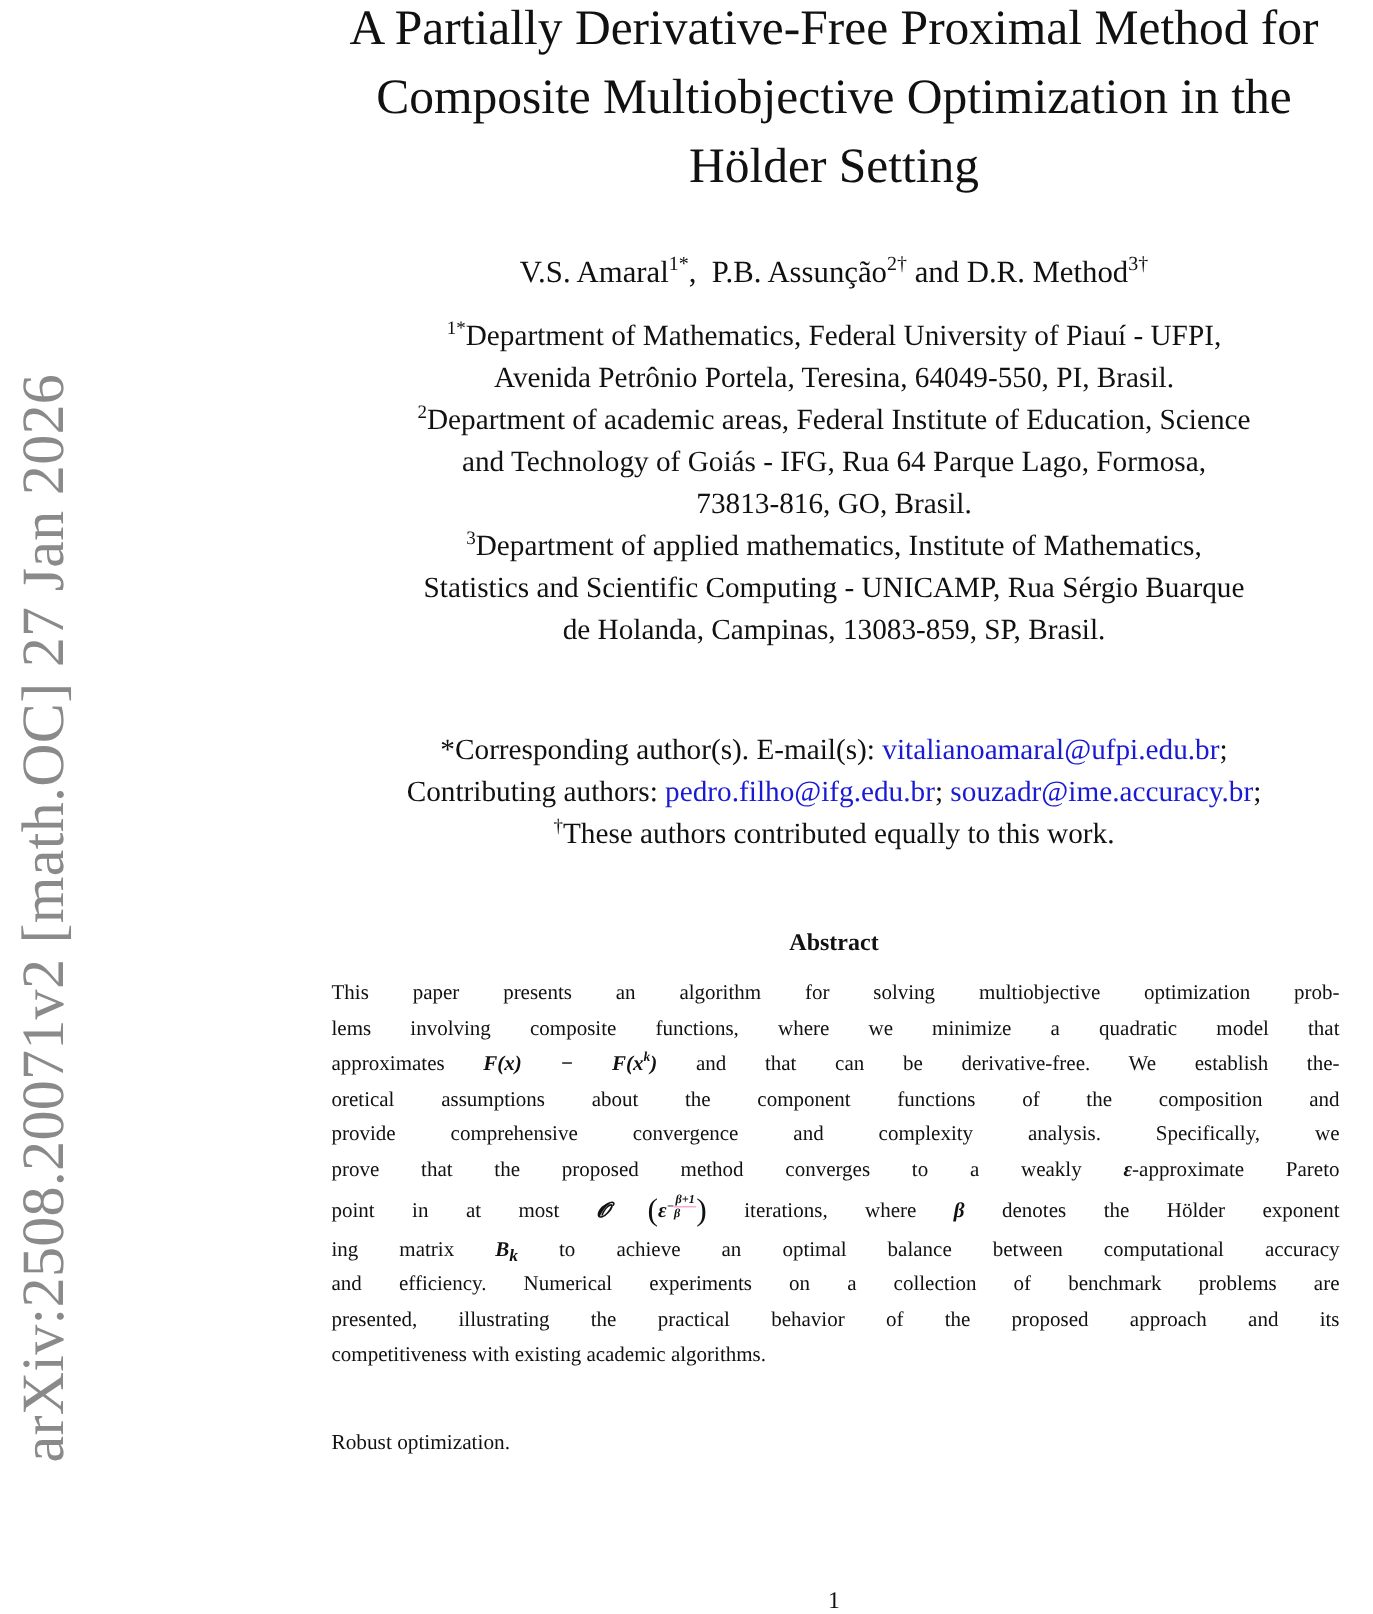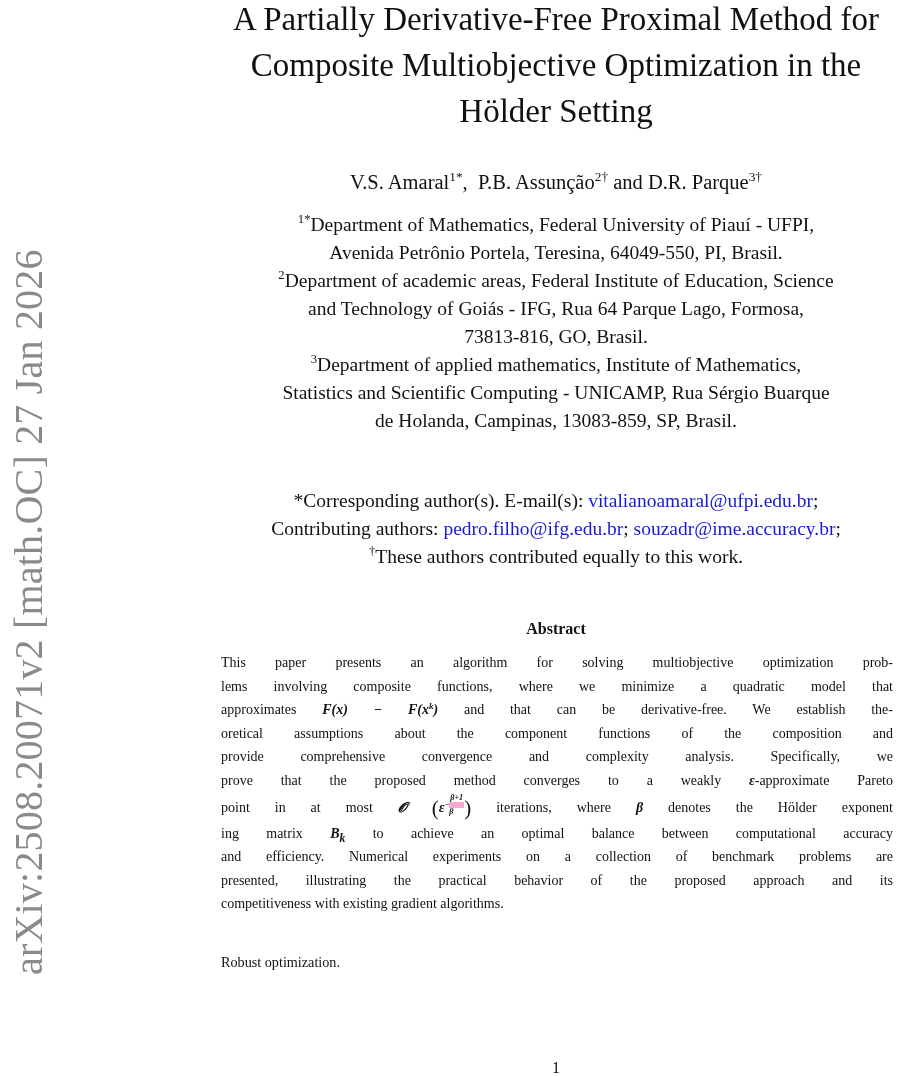--- a/index.html
+++ b/index.html
@@ -18,37 +18,37 @@
   #abstract-heading { position:absolute; top:620px; left:195px; width:722px; text-align:center; font-family:"Liberation Serif", serif; font-weight:bold; font-size:16px; }
   #abstract-body { position:absolute; top:651px; left:221px; width:672px; font-family:"Liberation Serif", serif; font-size:14px; line-height:23.6px; text-align:justify; }
   .aline { display:block; text-align:justify; text-align-last:justify; white-space:nowrap; height:23.6px; }
   .aline.last { text-align-last:left; }
   .aline.tall { height:29px; line-height:29px; }
   .m { font-weight:bold; font-style:italic; }
   #keywords { position:absolute; top:952px; left:221px; width:672px; font-family:"Liberation Serif", serif; font-size:14.2px; line-height:21px; }
   #keywords b { font-weight:bold; }
   #page-number { position:absolute; top:1059px; left:0; width:1112px; text-align:center; font-family:"Liberation Serif", serif; font-size:16px; }
   .frac { display:inline-block; vertical-align:0.55em; font-size:0.58em; text-align:center; line-height:1; }
-  .frac .num { display:block; border-bottom:6px solid #f9a8d4; padding:0 1px; }
+  .frac .num { display:block; border-bottom:1px solid #f9a8d4; padding:0 1px; }
   .frac .den { display:block; }
   .paren { font-size:1.5em; vertical-align:-0.12em; font-weight:normal; font-style:normal; }
 </style>
 </head>
 <body>
 
 <div id="arxiv-stamp">arXiv:2508.20071v2  [math.OC]  27 Jan 2026</div>
 
 <div id="title" class="center">
   <div>A Partially Derivative-Free Proximal Method for</div>
   <div>Composite Multiobjective Optimization in the</div>
   <div>Hölder Setting</div>
 </div>
 
 <div id="authors" class="center">
-  <span>V.S. Amaral</span><sup>1*</sup><span style="white-space:pre">,  </span><span>P.B. Assunção</span><sup>2†</sup><span style="white-space:pre"> and </span><span>D.R. Parque</span><sup>3†</sup>
+  <span>V.S. Amaral</span><sup>1*</sup><span style="white-space:pre">,  </span><span>P.B. Assunção</span><sup>2†</sup><span style="white-space:pre"> and </span><span>D.R. Method</span><sup>3†</sup>
 </div>
 
 <div id="affils" class="center">
   <div>
     <div><sup>1*</sup><span>Department of Mathematics, Federal University of Piauí - UFPI,</span></div>
     <div>Avenida Petrônio Portela, Teresina, 64049-550, PI, Brasil.</div>
   </div>
   <div>
     <div><sup>2</sup><span>Department of academic areas, Federal Institute of Education, Science</span></div>
     <div>and Technology of Goiás - IFG, Rua 64 Parque Lago, Formosa,</div>
@@ -73,20 +73,20 @@
   <span class="aline">This paper presents an algorithm for solving multiobjective optimization prob-</span>
   <span class="aline">lems involving composite functions, where we minimize a quadratic model that</span>
   <span class="aline"><span>approximates </span><span class="m"><span>F(x) − F(x</span><sup>k</sup><span>)</span></span><span> and that can be derivative-free. We establish the-</span></span>
   <span class="aline">oretical assumptions about the component functions of the composition and</span>
   <span class="aline">provide comprehensive convergence and complexity analysis. Specifically, we</span>
   <span class="aline"><span>prove that the proposed method converges to a weakly </span><span class="m">ε</span><span>-approximate Pareto</span></span>
   <span class="aline tall"><span>point in at most </span><span class="m"><span>𝓞</span> <span class="paren">(</span><span>ε</span><span class="frac">−<span style="display:inline-block;vertical-align:middle"><span class="num">β+1</span><span class="den">β</span></span></span><span class="paren">)</span></span><span> iterations, where </span><span class="m">β</span><span> denotes the Hölder exponent</span></span>
   <span class="aline"><span>ing matrix </span><span class="m"><span>B</span><sub>k</sub></span><span> to achieve an optimal balance between computational accuracy</span></span>
   <span class="aline">and efficiency. Numerical experiments on a collection of benchmark problems are</span>
   <span class="aline">presented, illustrating the practical behavior of the proposed approach and its</span>
-  <span class="aline last">competitiveness with existing gradient algorithms.</span>
+  <span class="aline last">competitiveness with existing academic algorithms.</span>
 </div>
 
 <div id="keywords">
   <div>Robust optimization.</div>
 </div>
 
 <div id="page-number">1</div>
 
 </body></html>

